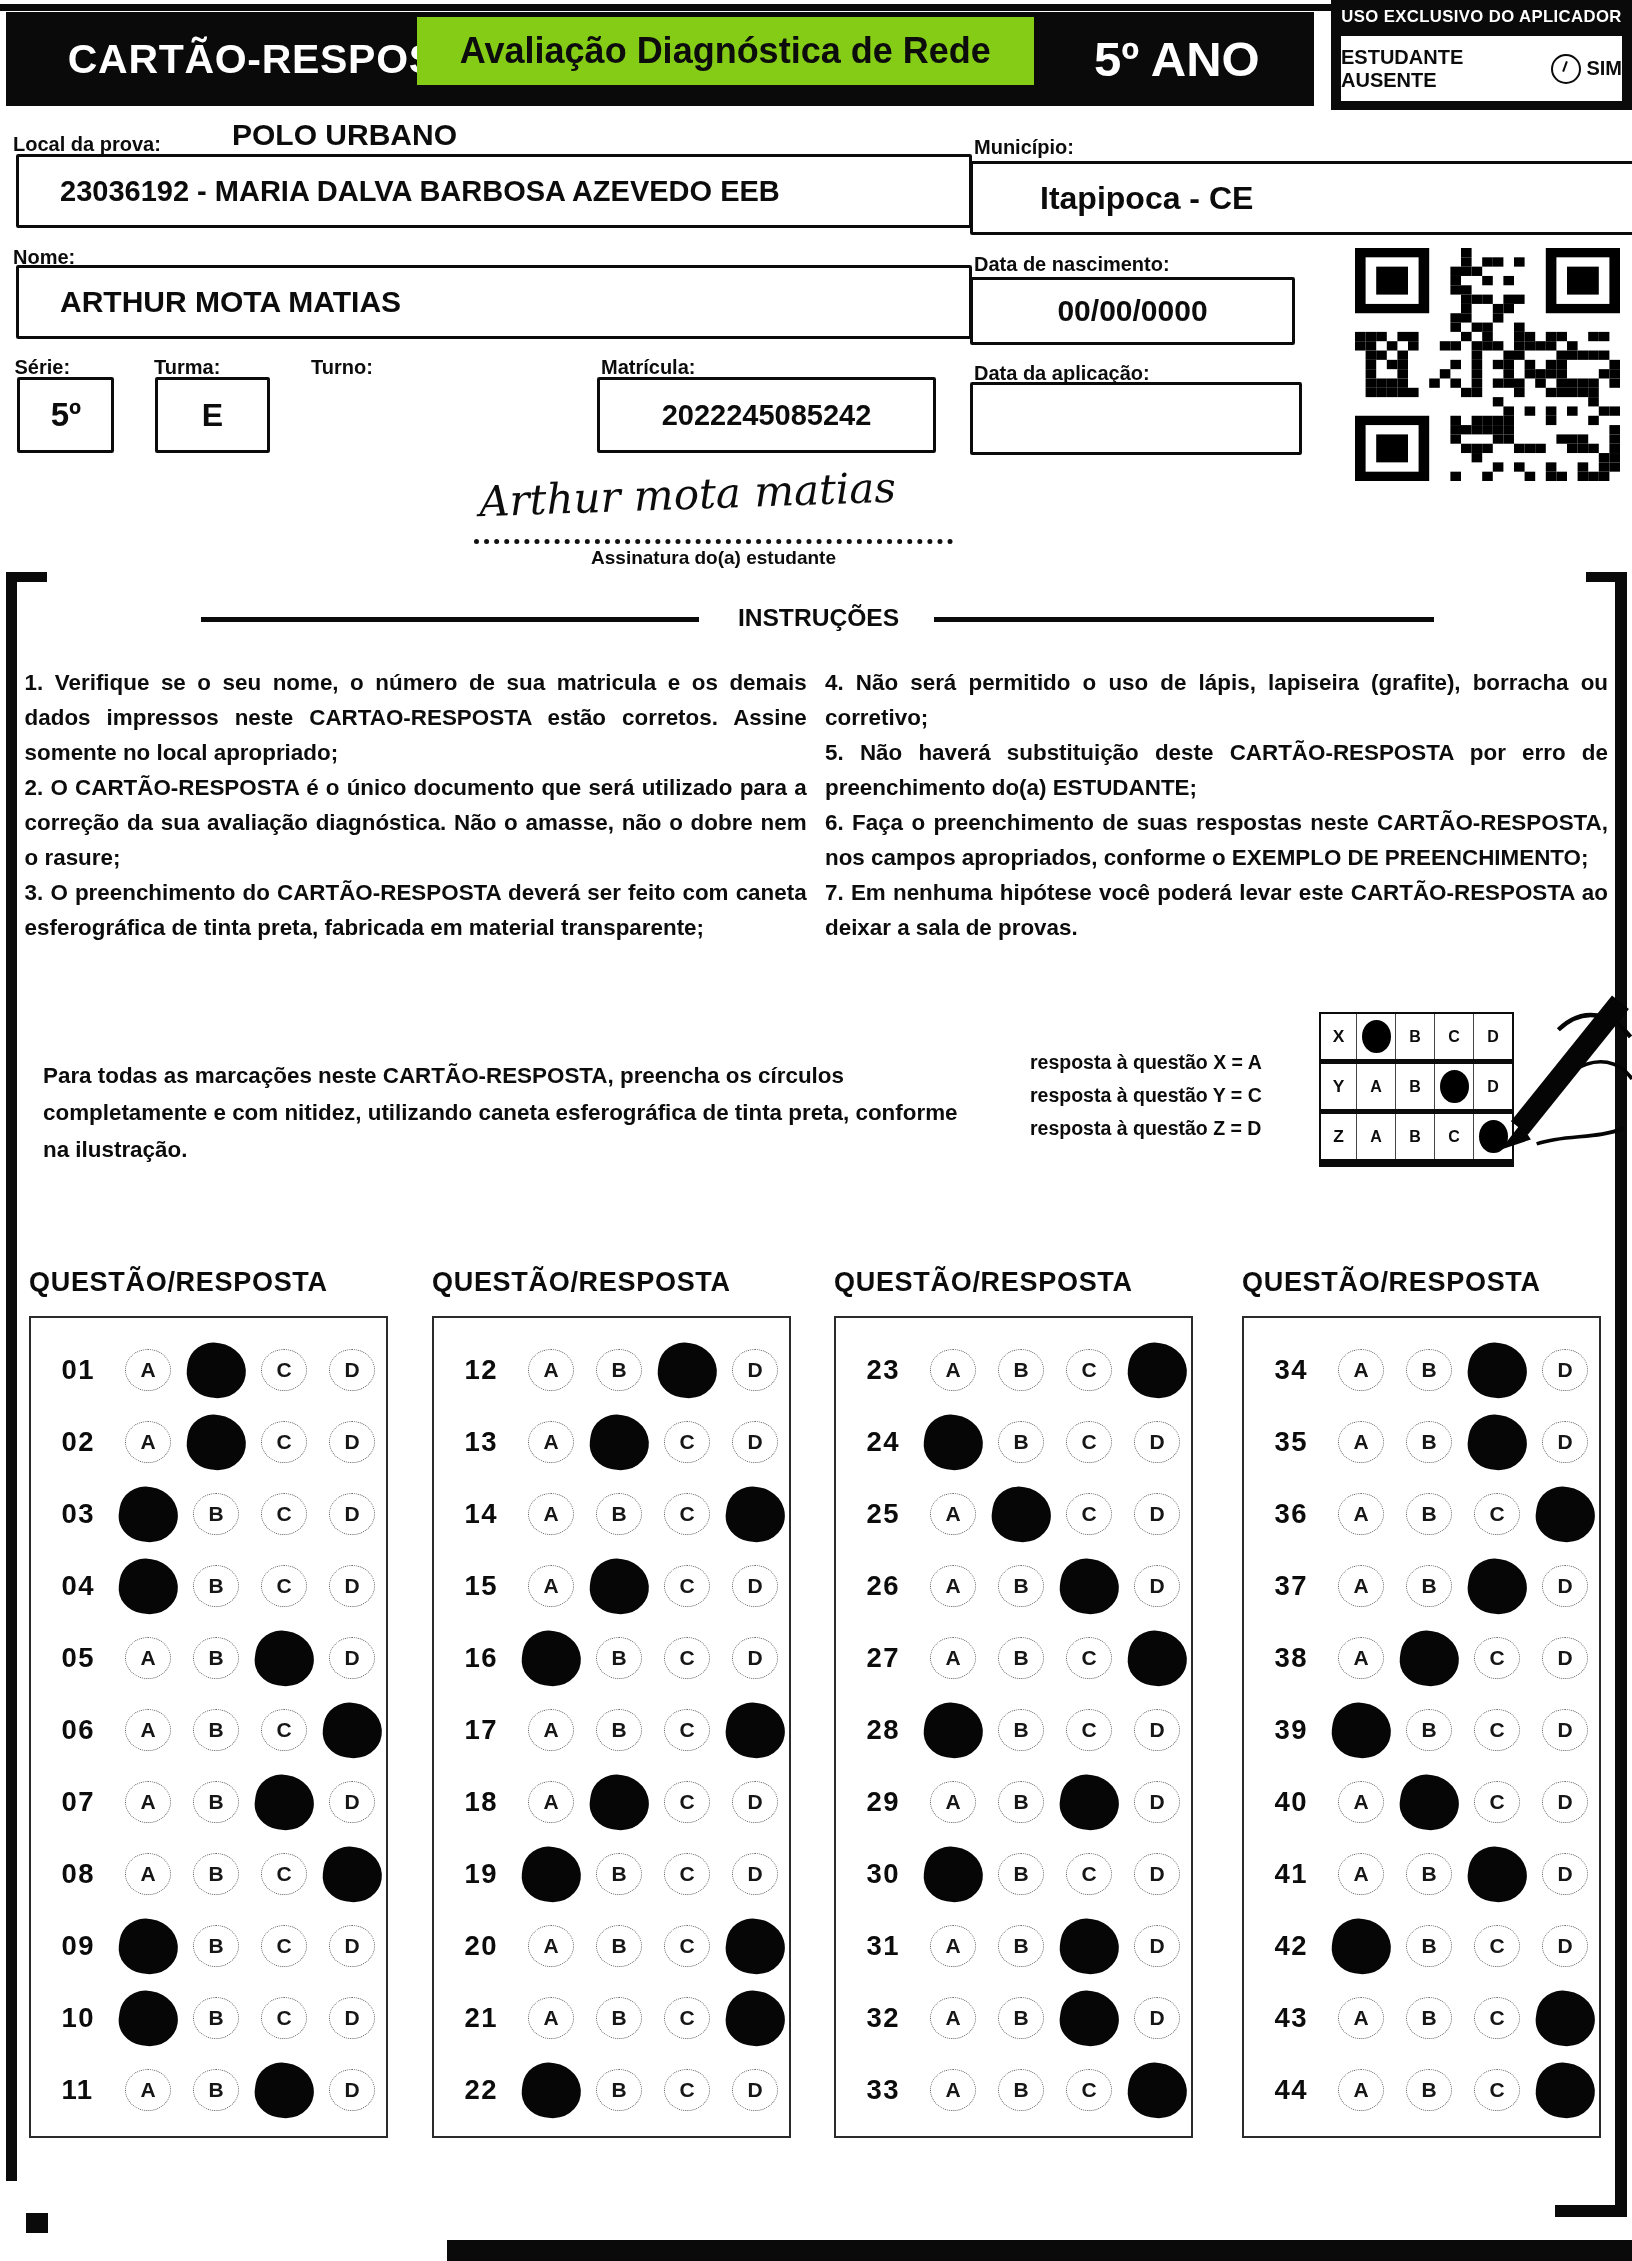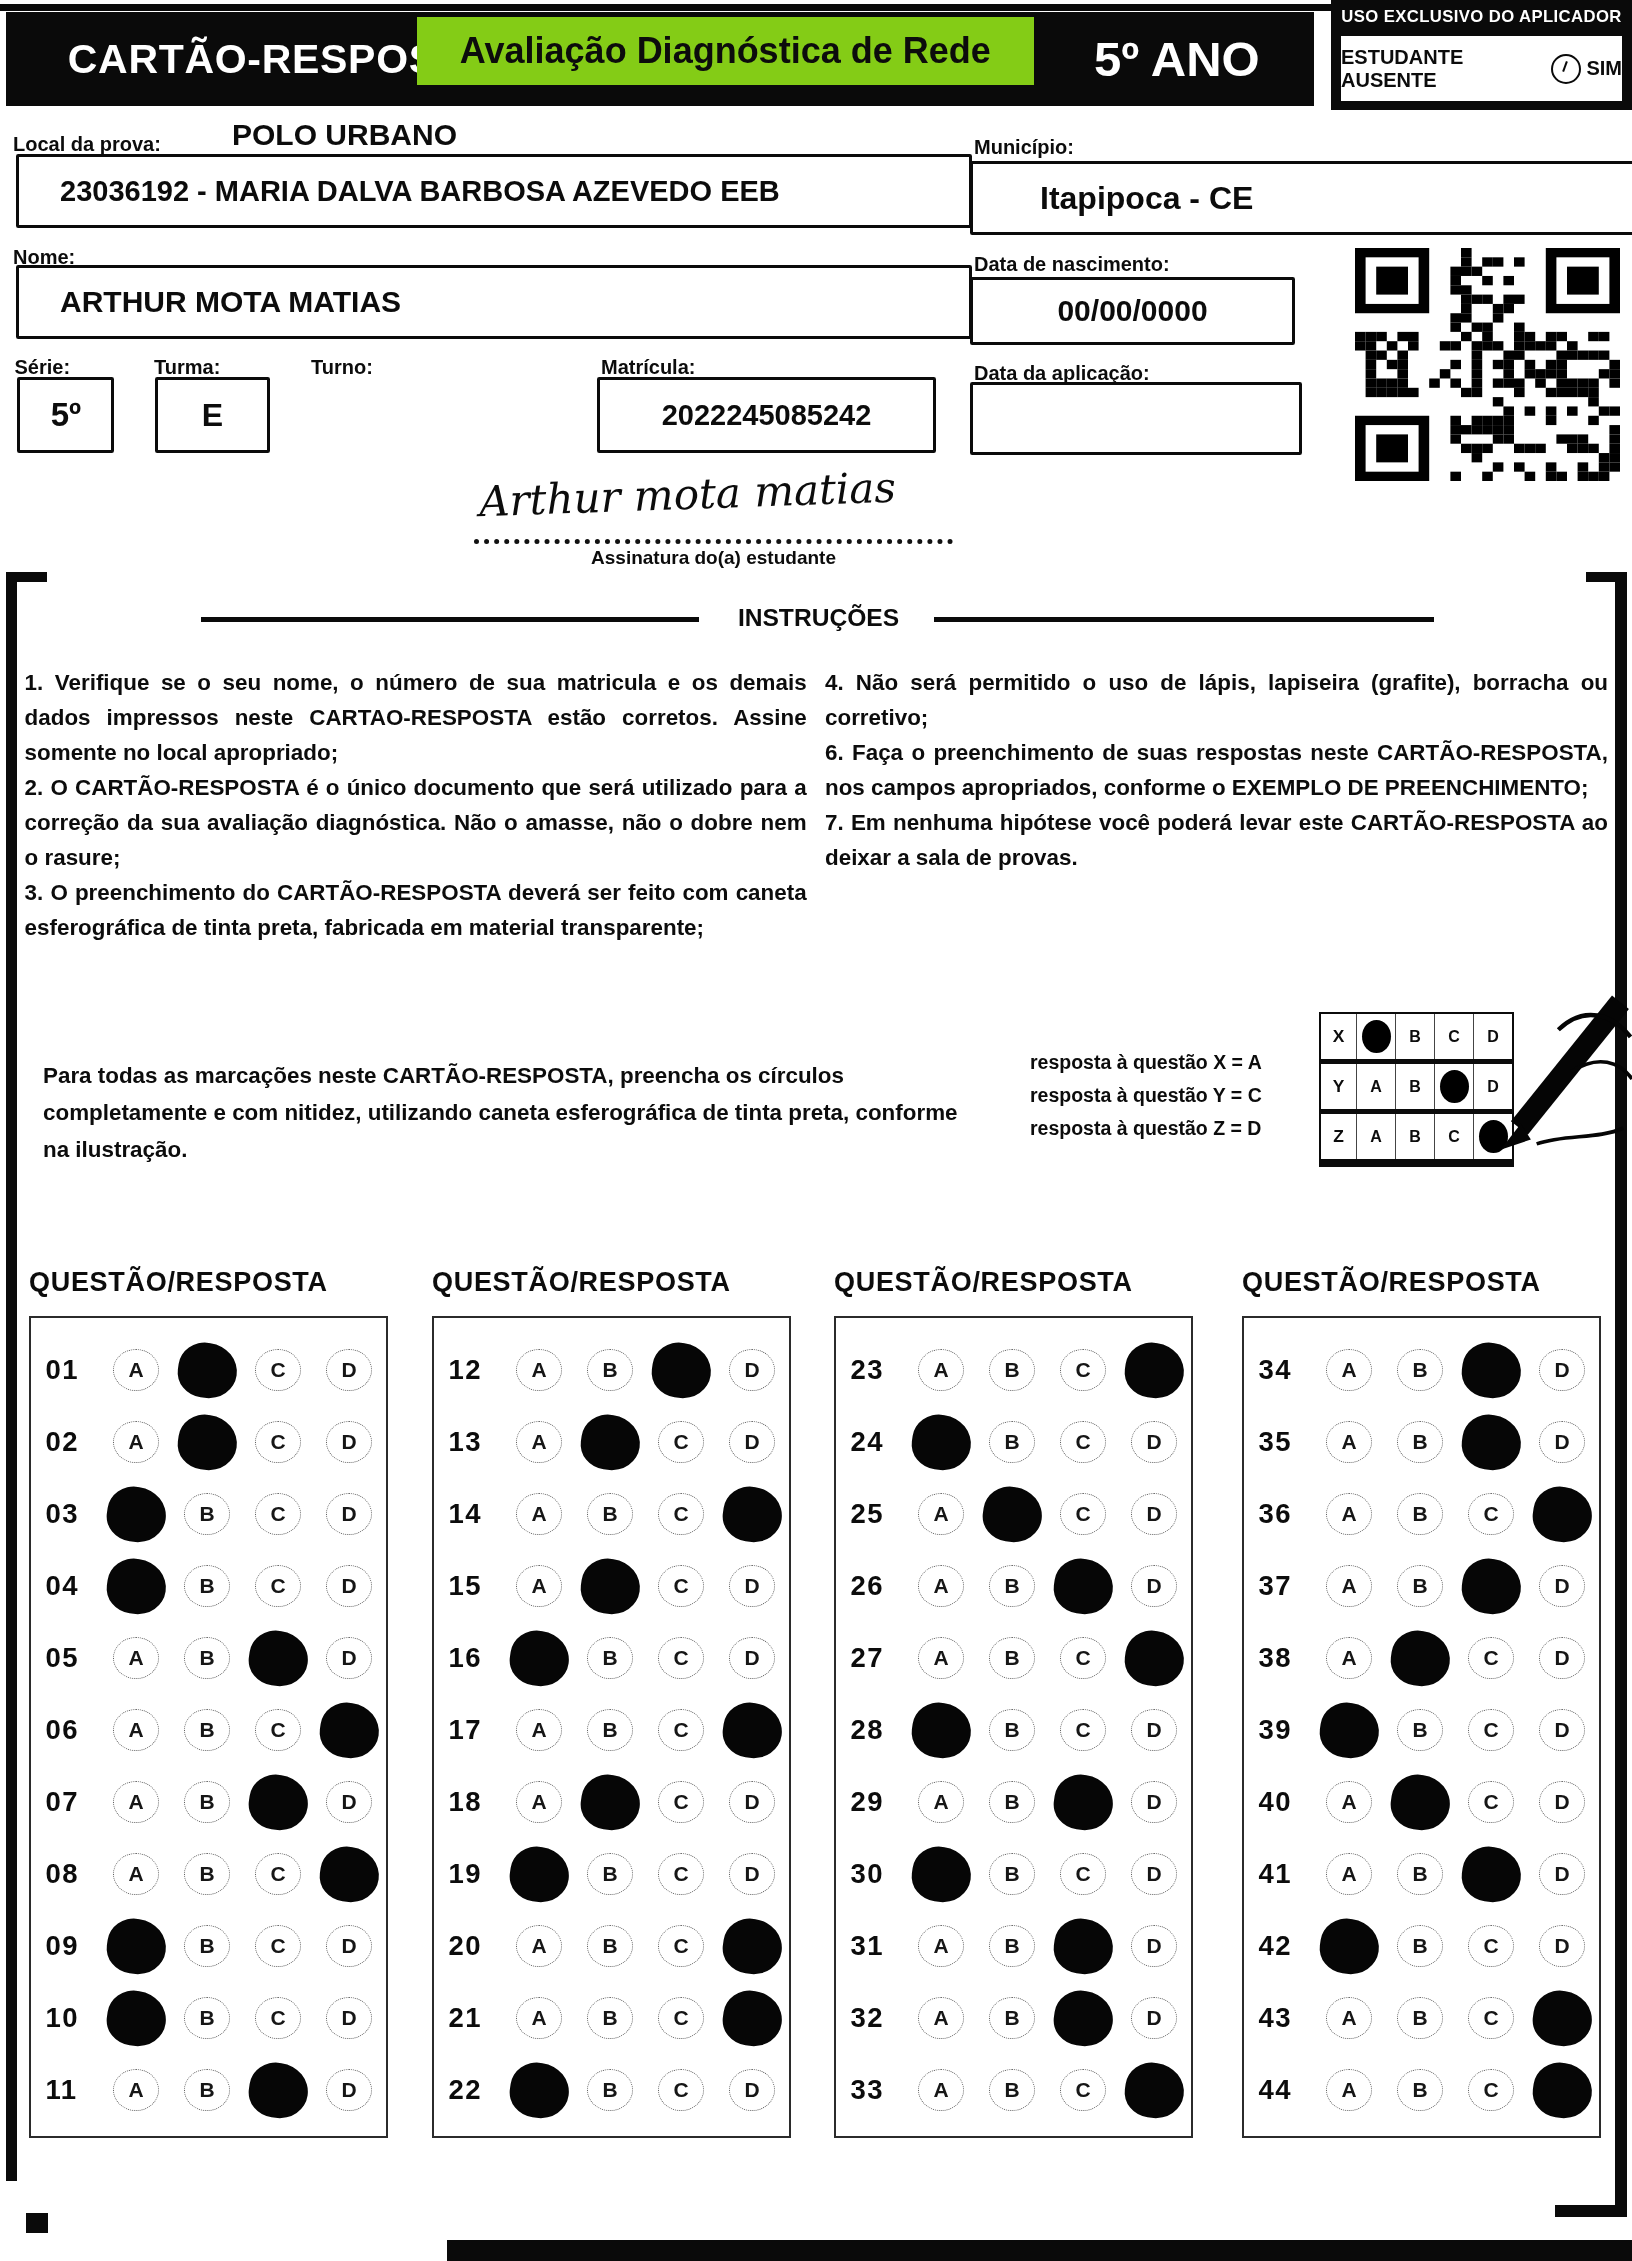--- a/index.html
+++ b/index.html
@@ -69,21 +69,21 @@
   .ex-row:last-child{border-bottom:none;}
   .ex-cell{width:38px;height:45px;border-right:1.4px solid #444;display:flex;align-items:center;justify-content:center;
            font-size:16px;font-weight:bold;}
   .ex-cell:last-child{border-right:none;}
   .ex-label{width:35px;font-size:17.4px;}
   .ex-dot{width:29px;height:33px;background:#000;border-radius:50%;}
   #pen{position:absolute;left:1450px;top:992px;}
   
   .qheader{position:absolute;top:1267px;width:359px;text-align:left;font-size:27px;font-weight:bold;letter-spacing:0.7px;}
   .qbox{position:absolute;top:1316px;width:359px;height:822px;border:2.2px solid #2b2b2b;box-sizing:border-box;
-        padding-top:16px;}
+        padding-top:16px;padding-left:16px;}
   .qrow{display:flex;align-items:center;height:72px;}
   .qnum{width:55px;margin-left:14.5px;font-size:27.5px;font-weight:bold;letter-spacing:1.4px;}
   .qcell{width:71px;display:flex;justify-content:center;align-items:center;}
   .bub{width:46px;height:42px;border:1.4px dotted #5a5a5a;border-radius:50%;box-sizing:border-box;
        display:flex;align-items:center;justify-content:center;font-size:21px;font-weight:bold;color:#161616;}
   .bub.filled{width:59px;height:55px;border:none;background:#060606;border-radius:47% 53% 50% 46%;
               transform:rotate(8deg);color:transparent;}
 </style>
 </head>
 <body>
@@ -344,20 +344,21 @@
   <div id="instr-line-left"></div>
   <div id="instr-title">INSTRUÇÕES</div>
   <div id="instr-line-right"></div>
   <div class="instrcol" id="instr-left-col">
       <p>1. Verifique se o seu nome, o número de sua matricula e os demais dados impressos neste CARTAO-RESPOSTA estão corretos. Assine somente no local apropriado;</p>
       <p>2. O CARTÃO-RESPOSTA é o único documento que será utilizado para a correção da sua avaliação diagnóstica. Não o amasse, não o dobre nem o rasure;</p>
       <p>3. O preenchimento do CARTÃO-RESPOSTA deverá ser feito com caneta esferográfica de tinta preta, fabricada em material transparente;</p>
     </div>
   <div class="instrcol" id="instr-right-col">
       <p>4. Não será permitido o uso de lápis, lapiseira (grafite), borracha ou corretivo;</p>
+      <p>5. Não haverá substituição deste CARTÃO-RESPOSTA por erro de preenchimento do(a) ESTUDANTE;</p>
       <p>6. Faça o preenchimento de suas respostas neste CARTÃO-RESPOSTA, nos campos apropriados, conforme o EXEMPLO DE PREENCHIMENTO;</p>
       <p>7. Em nenhuma hipótese você poderá levar este CARTÃO-RESPOSTA ao deixar a sala de provas.</p>
     </div>
   <div id="fill-note">Para todas as marcações neste CARTÃO-RESPOSTA, preencha os círculos completamente e com nitidez, utilizando caneta esferográfica de tinta preta, conforme na ilustração.</div>
 
   <div id="ex-captions">
       <div>resposta à questão X = A</div>
       <div>resposta à questão Y = C</div>
       <div>resposta à questão Z = D</div>
     </div>

